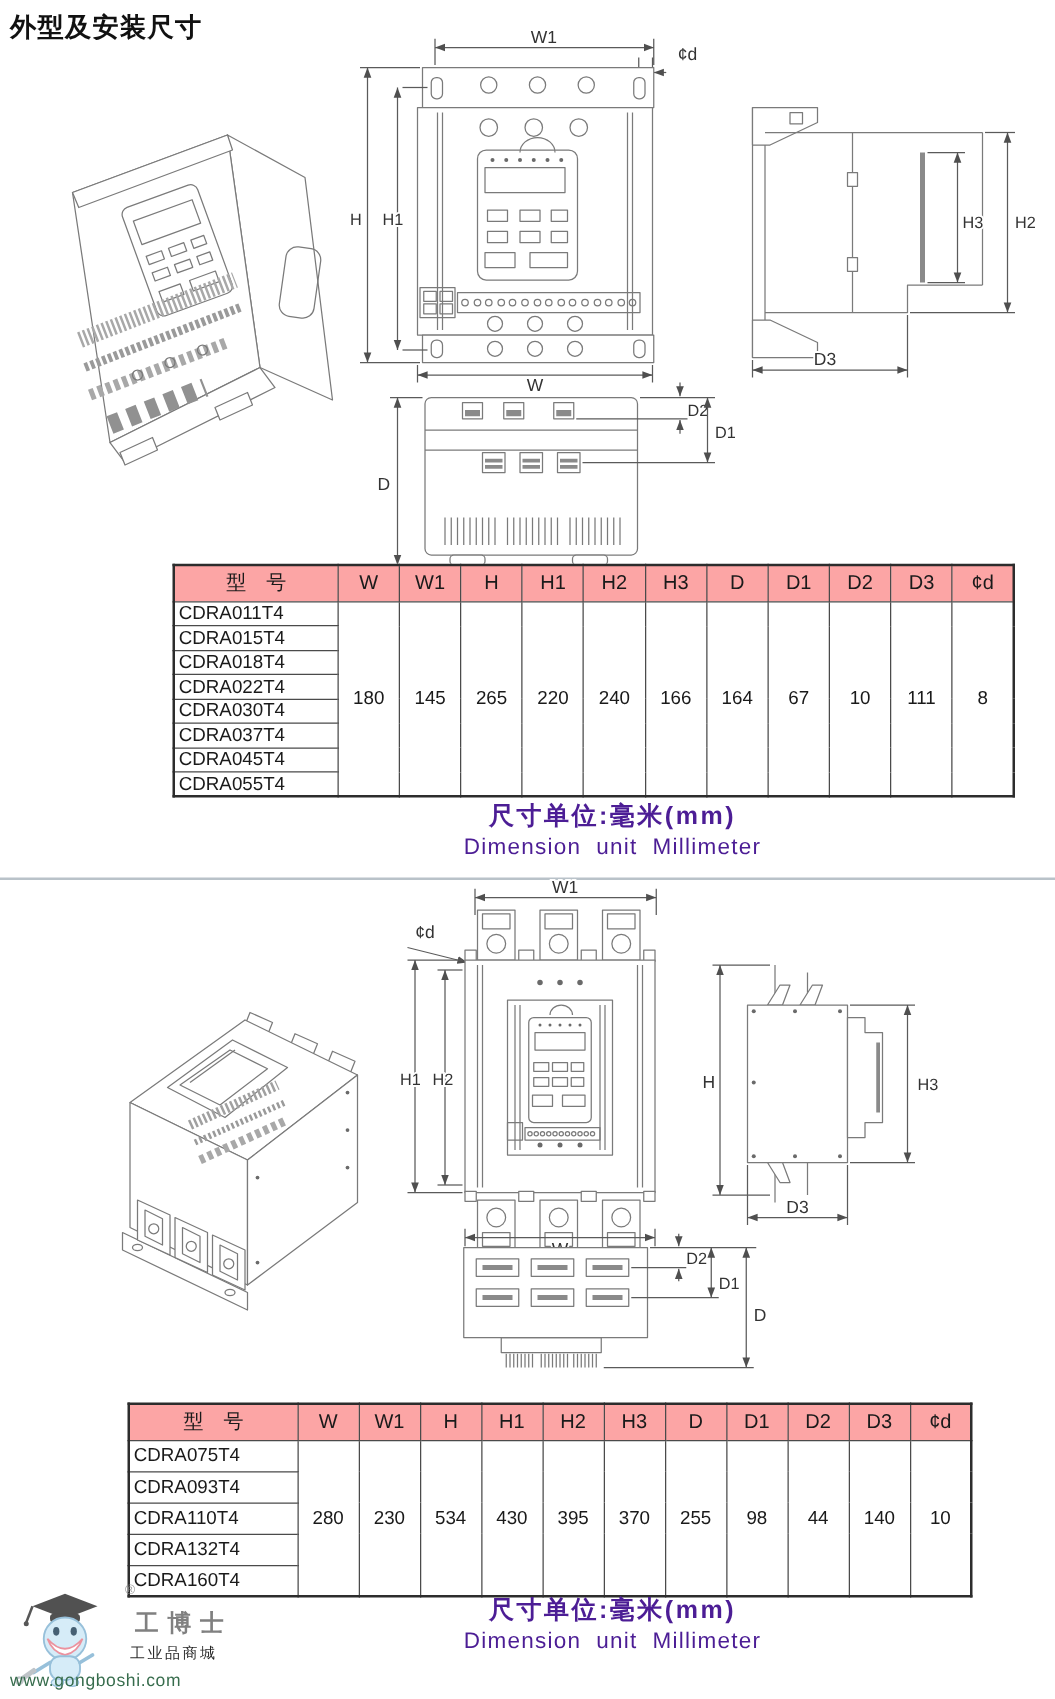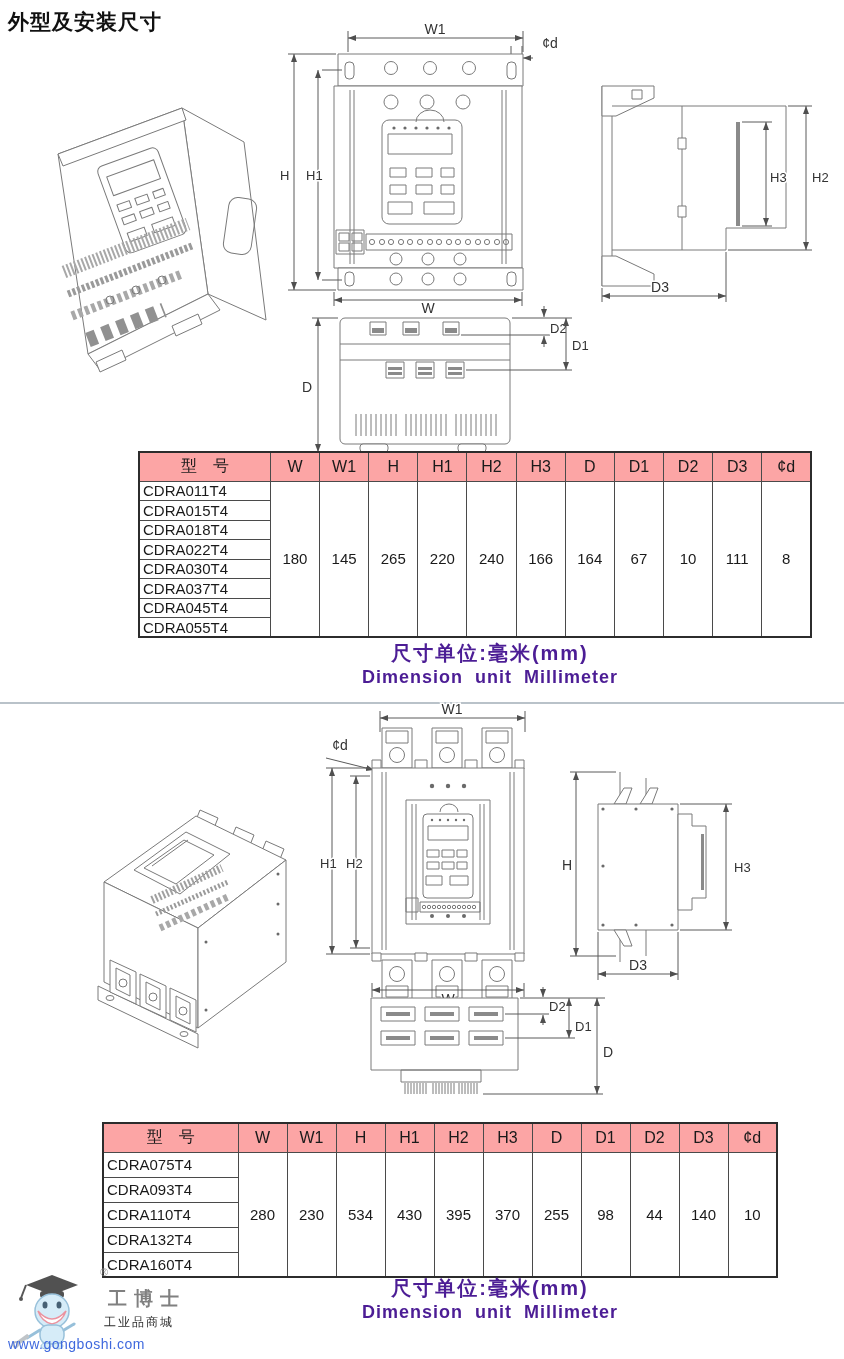--- a/index.html
+++ b/index.html
@@ -21,27 +21,27 @@
   table.dims{border-collapse:collapse;table-layout:fixed;background:#fff;
              border:2px solid #2c2c2c;font-size:15px;color:#1a1a1a}
   table.dims th,table.dims td{border:1px solid #4a4a4a;text-align:center;
              padding:0;font-weight:normal;vertical-align:middle}
   table.dims thead th{background:#fca5a5;height:29px;font-size:16px}
   table.dims td.model{text-align:left;padding-left:3px;white-space:nowrap}
   .t1 td.model{height:19.5px}
   .t2 td.model{height:25px}
   .caption{text-align:center;line-height:1.25;color:#4c1d95}
   .caption .zh{font-size:20px;font-weight:bold;letter-spacing:2px}
-  .caption .en{font-size:18px;font-weight:bold;letter-spacing:1px;word-spacing:6px}
+  .caption .en{font-size:18px;font-weight:normal;letter-spacing:1px;word-spacing:6px}
   .divider{left:0;width:844px;height:2px;background:#b9c2c9}
   .wm{color:#8f8f8f}
   .wm .brand{font-family:Liberation Sans, sans-serif;font-size:19px;color:#6b6b6b;
              letter-spacing:7px;font-weight:bold}
   .wm .sub{font-size:12px;color:#000000;letter-spacing:2px}
-  .wm .url{font-size:14px;color:#1d4ed8;letter-spacing:.5px}
+  .wm .url{font-size:14px;color:#14532d;letter-spacing:.5px}
   .wm .reg{font-size:11px;color:#8d8d8d}
 </style>
 </head>
 <body>
 
 <svg width="0" height="0" class="abs" aria-hidden="true">
   <defs>
     <marker id="mA" viewBox="0 0 10 10" refX="9" refY="5" markerWidth="9" markerHeight="9" orient="auto-start-reverse">
       <path d="M0,1.6 L9,5 L0,8.4 z" fill="#4f4f4f"></path>
     </marker>

